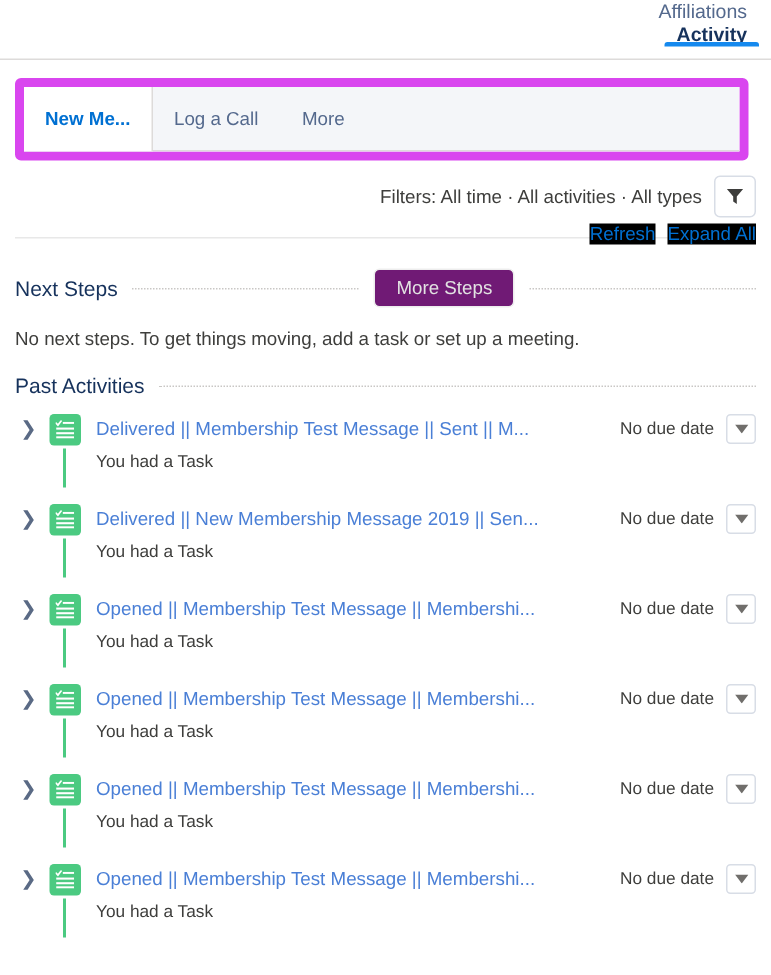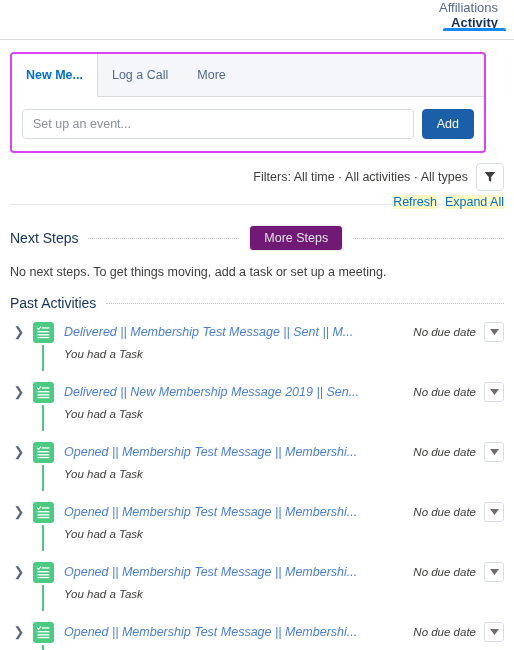--- a/index.html
+++ b/index.html
@@ -40,22 +40,22 @@
     content: "";
     position: absolute;
     left: 8px; right: 8px; bottom: -1px;
     height: 3px;
     background: #1589ee;
     border-radius: 2px 2px 0 0;
   }
 
   
   .composer {
-    margin: 12px 28px 0 10px;
-    border: 2px solid #d946ef;
+    margin: 12px 15px 0 10px;
+    border: 6px solid #d946ef;
     border-radius: 4px;
     background: #3b82f6;
     overflow: hidden;
   }
   .subtabs {
     display: flex;
     background: #f4f6f9;
     border-bottom: 1px solid #dddbda;
     height: 43px;
   }
@@ -142,21 +142,21 @@
     justify-content: flex-end;
     gap: 8px;
     padding: 4px 10px 0 10px;
     position: relative;
   }
   .refresh-link {
     font-size: 12.5px;
     color: #0070d2;
     cursor: pointer;
     text-decoration: none;
-    background: #fef9c3;
+    background: #000000;
     position: relative; z-index: 2;
   }
   .refresh-rule {
     position: absolute;
     left: 10px; right: 10px;
     top: 13px;
     height: 1px;
     background: #e8e8e8;
     z-index: 1;
   }
@@ -241,21 +241,20 @@
     background: #4bca81;
     flex: 1;
     min-height: 26px;
     margin-top: 2px;
   }
   .tl-item.last .tl-line { min-height: 26px; }
   .tl-body {
     flex: 1;
     min-width: 0;
     padding-left: 6px;
-    font-style: italic;
   }
   .tl-row1 {
     display: flex;
     align-items: center;
     gap: 8px;
     min-height: 26px;
   }
   .tl-subject {
     flex: 1;
     min-width: 0;
@@ -306,24 +305,20 @@
   <div class="subtabs">
     <div class="subtab active">
       <span>New Me...</span>
     </div>
     <div class="subtab">
       <span>Log a Call</span>
     </div>
     <div class="subtab">
       <span>More</span>
     </div>
-  </div>
-  <div class="composer-body">
-    <input class="event-input" type="text" placeholder="Set up an event..." style="">
-    <button class="add-btn">Add</button>
   </div>
 </div>
 
 <div class="filters-row">
   <span class="filters-text">Filters: All time · All activities · All types</span>
   <div class="funnel-btn">
     <svg width="12" height="12" viewBox="0 0 12 12">
       <path d="M0.6 1 L11.4 1 L7.2 6 L7.2 11 L4.8 9.4 L4.8 6 Z" fill="#3e3e3c"></path>
     </svg>
   </div>

